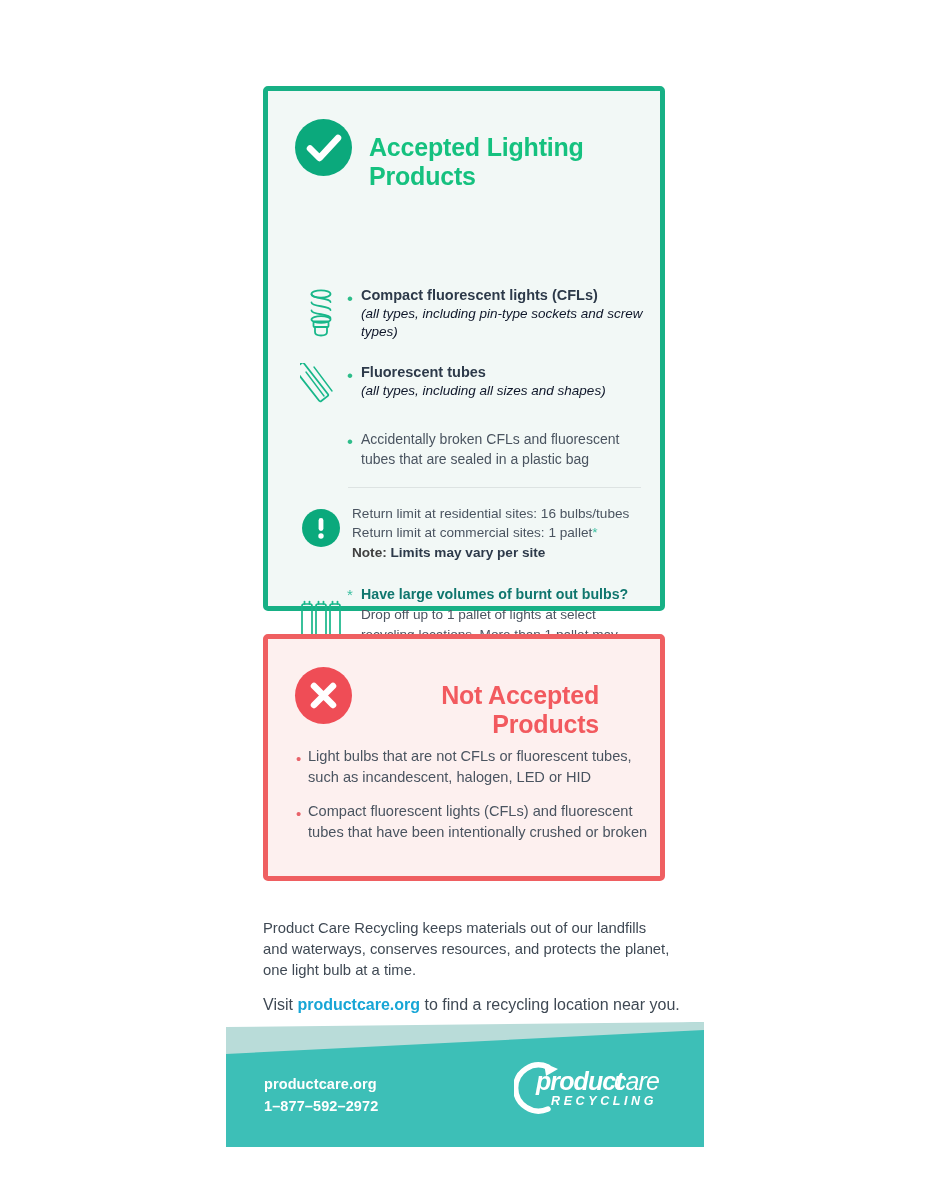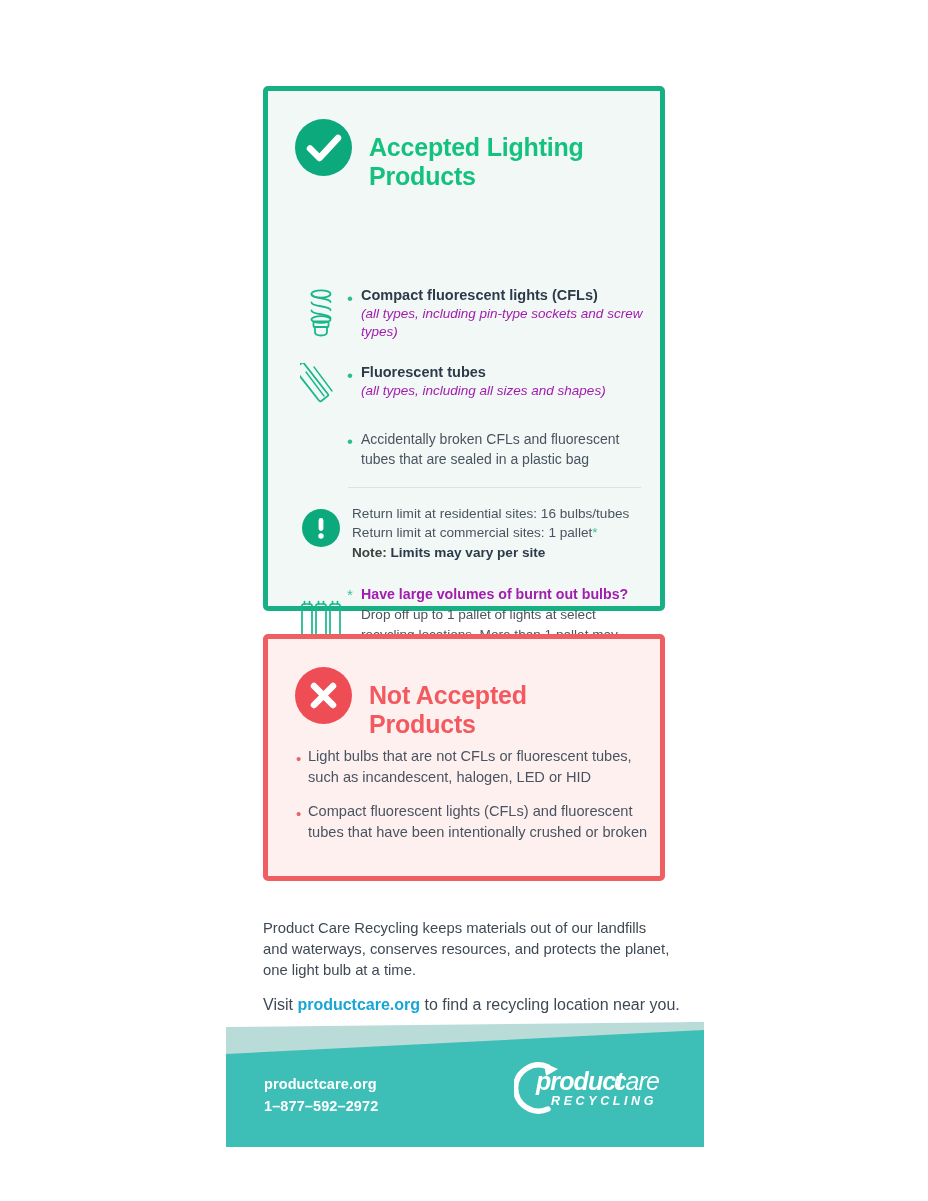--- a/index.html
+++ b/index.html
@@ -94,21 +94,21 @@
     flex: 1 1 auto;
   }
 
   .t-bold {
     color: #2d3a4a;
     font-weight: bold;
     font-size: 14.5px;
     line-height: 1.3;
   }
   .t-ital {
-    color: #a21caf;
+    color: #0f172a;
     font-style: italic;
     font-size: 13.5px;
     line-height: 1.32;
   }
   .t-plain {
     color: #4a5460;
     font-size: 14px;
     line-height: 1.45;
   }
 
@@ -139,21 +139,21 @@
     color: #4a5460;
     font-size: 13.6px;
     line-height: 1.43;
   }
   .note-lbl { color: #404040; font-weight: bold; }
   .note-txt { color: #2d3a4a; font-weight: bold; }
   .astk { color: #3bbfa0; }
 
   .row-volumes { left: 27px; top: 494px; width: 355px; }
   .vol-title {
-    color: #a21caf;
+    color: #0f766e;
     font-weight: bold;
     font-size: 14.2px;
     line-height: 1.3;
     margin-bottom: 2px;
   }
   .vol-body {
     color: #4a5460;
     font-size: 13.6px;
     line-height: 1.43;
   }
@@ -170,20 +170,21 @@
     border: 5px solid #ef5f61;
     border-radius: 5px;
     background: #fdf0ef;
   }
   .rejected-header {
     position: absolute;
     left: 27px;
     top: 25px;
     display: flex;
     align-items: flex-start;
+    text-align: right;
   }
   .x-circle {
     width: 57px;
     height: 57px;
     border-radius: 50%;
     background: #ef4d56;
     flex: 0 0 auto;
     position: relative;
     margin-top: 3px;
   }

